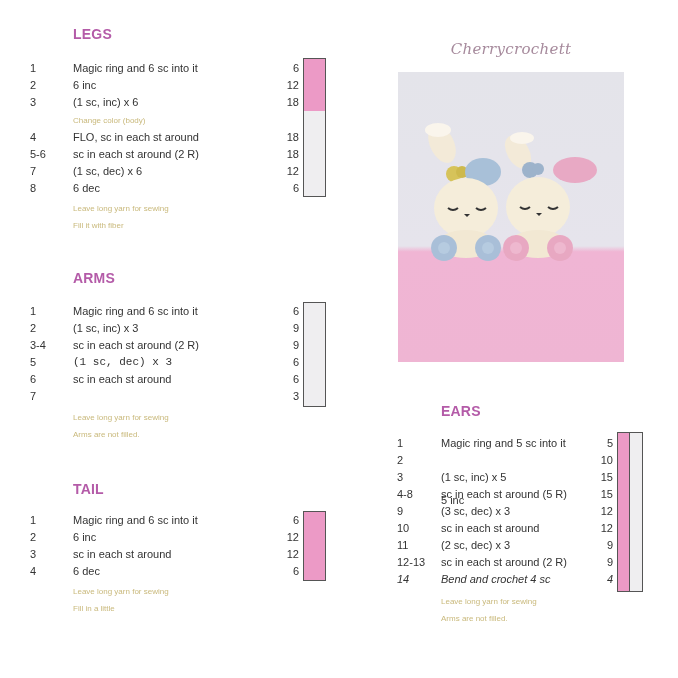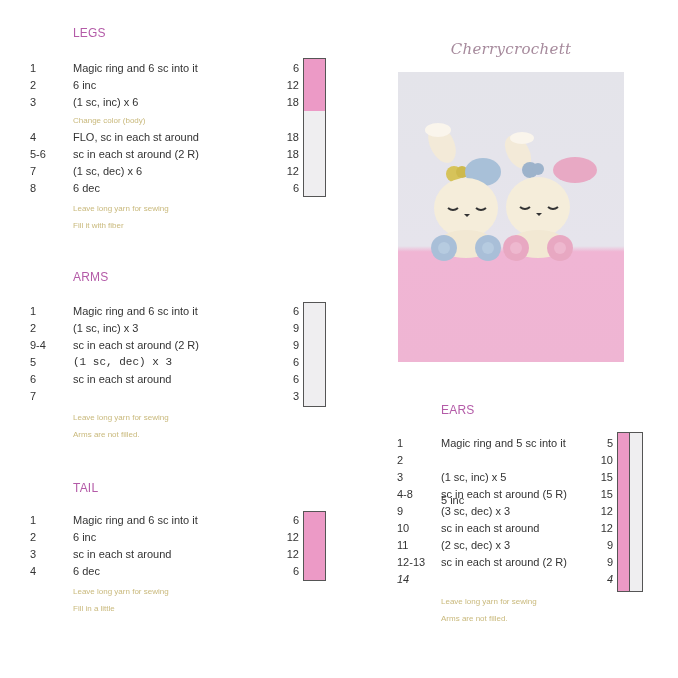--- a/index.html
+++ b/index.html
@@ -1,20 +1,20 @@
 <!DOCTYPE html>
 <html><head>
 <meta charset="utf-8">
 <style>
   * { margin: 0; padding: 0; box-sizing: border-box; }
   html, body { width: 678px; height: 678px; background: #ffffff; overflow: hidden; }
   body { position: relative; font-family: "Liberation Sans", "DejaVu Sans", sans-serif; color: #333; }
 
   .section { position: absolute; }
-  .sec-title { position: absolute; font-size: 12px; font-weight: normal; color: #b45ba8; letter-spacing: 0.2px; }
+  .sec-title { position: absolute; font-size: 14px; font-weight: bold; color: #b45ba8; letter-spacing: 0.2px; }
   .row { position: absolute; height: 17px; font-size: 11px; line-height: 17px; color: #333; white-space: nowrap; }
   .row .num { position: absolute; left: 0; }
   .row .txt { position: absolute; }
   .row .cnt { position: absolute; text-align: right; width: 24px; }
   .note { position: absolute; font-size: 8px; color: #c9b97c; white-space: nowrap; }
 
   .bar { position: absolute; border: 1px solid #555; background: #efeef0; }
   .bar .pink { position: absolute; left: 0; top: 0; width: 100%; background: #ec9ac6; }
   .bar-split { position: absolute; border: 1px solid #555; background: #efeef0; display: flex; }
   .bar-split .half-pink { width: 50%; height: 100%; background: #ec9ac6; border-right: 1px solid #555; }
@@ -82,21 +82,21 @@
     <span class="num">1</span>
     <span class="txt" style="left:43px;">Magic ring and 6 sc into it</span>
     <span class="cnt" style="left:245px;">6</span>
   </div>
   <div class="row" style="left:30px; top:320px; width:300px;">
     <span class="num">2</span>
     <span class="txt" style="left:43px;">(1 sc, inc) x 3</span>
     <span class="cnt" style="left:245px;">9</span>
   </div>
   <div class="row" style="left:30px; top:337px; width:300px;">
-    <span class="num">9-4</span>
+    <span class="num">3-4</span>
     <span class="txt" style="left:43px;">sc in each st around (2 R)</span>
     <span class="cnt" style="left:245px;">9</span>
   </div>
   <div class="row" style="left:30px; top:354px; width:300px;">
     <span class="num">5</span>
     <span class="txt" style="left:43px;font-family:Liberation Mono, monospace;">(1 sc, dec) x 3</span>
     <span class="cnt" style="left:245px;">6</span>
   </div>
   <div class="row" style="left:30px; top:371px; width:300px;">
     <span class="num">6</span>
@@ -231,20 +231,21 @@
     <span class="txt" style="left:44px;">(2 sc, dec) x 3</span>
     <span class="cnt" style="left:192px;">9</span>
   </div>
   <div class="row" style="left:397px; top:554px; width:220px;">
     <span class="num">12-13</span>
     <span class="txt" style="left:44px;">sc in each st around (2 R)</span>
     <span class="cnt" style="left:192px;">9</span>
   </div>
   <div class="row" style="left:397px; top:571px; width:220px;font-style:italic;">
     <span class="num">14</span>
+    <span class="txt" style="left:44px;">Bend and crochet 4 sc</span>
     <span class="cnt" style="left:192px;">4</span>
   </div>
   <div class="note" style="left:441px; top:597px;">Leave long yarn for sewing</div>
   <div class="note" style="left:441px; top:614px;">Arms are not filled.</div>
 
   <div class="bar-split" style="left:617px; top:432px; width:26px; height:160px;">
     <div class="half-pink"></div>
     <div class="half-light"></div>
   </div>
 </div>

